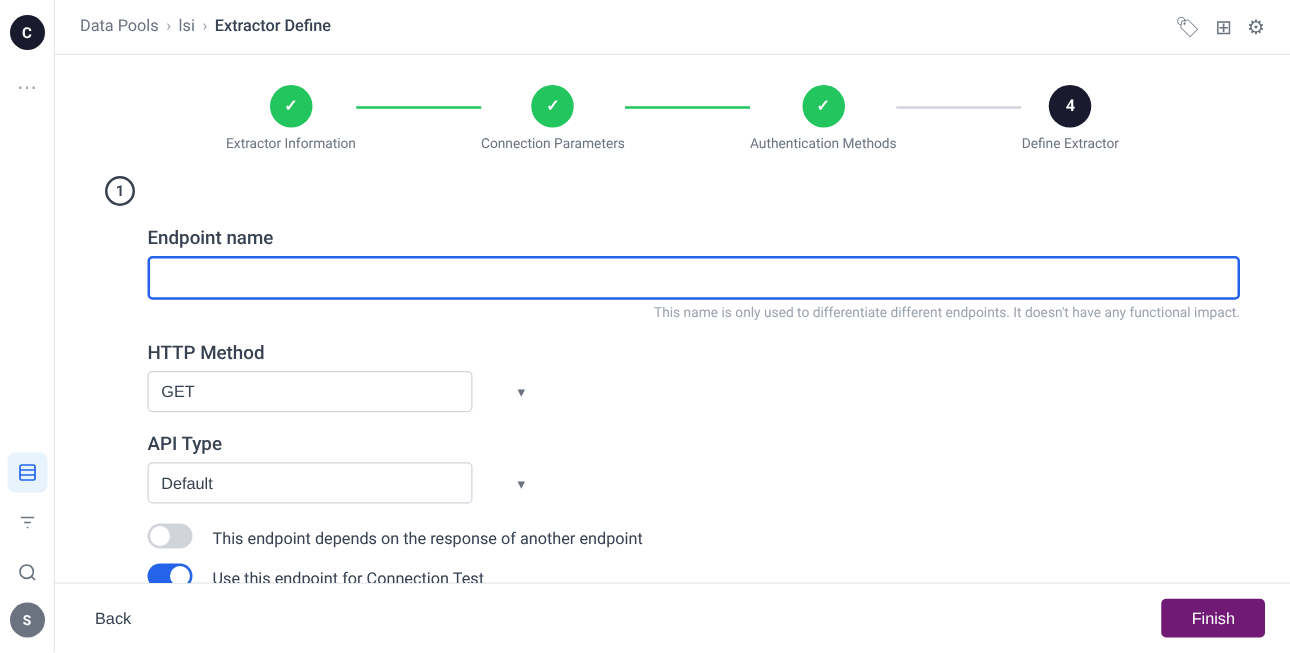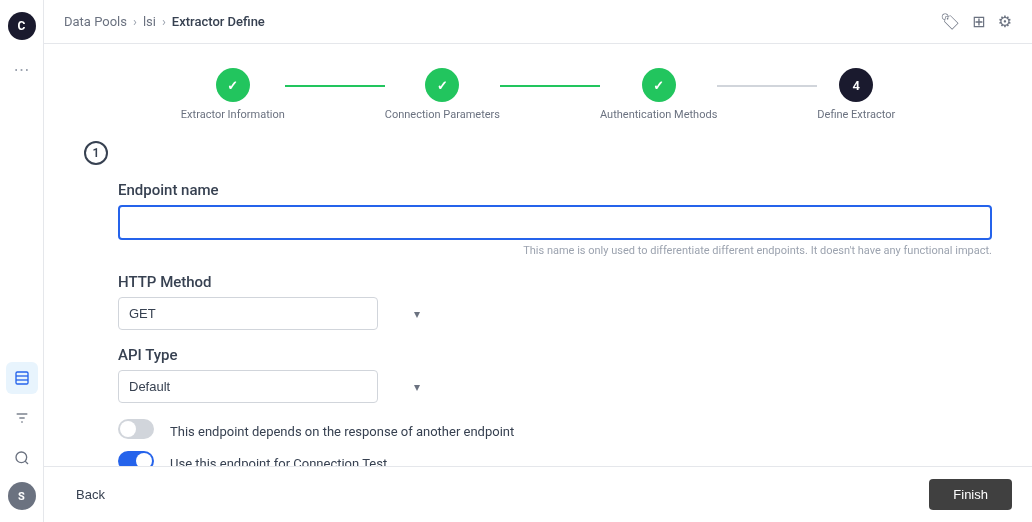--- a/index.html
+++ b/index.html
@@ -310,21 +310,21 @@
     .btn-back {
       background: transparent;
       border: none;
       color: #374151;
       font-size: 13px;
       cursor: pointer;
       font-weight: 500;
       padding: 8px 12px;
     }
     .btn-finish {
-      background: #404040;
+      background: #701a75;
       color: #fff;
       border: none;
       border-radius: 4px;
       padding: 8px 24px;
       font-size: 13px;
       font-weight: 500;
       cursor: pointer;
     }
   </style>
 </head>

